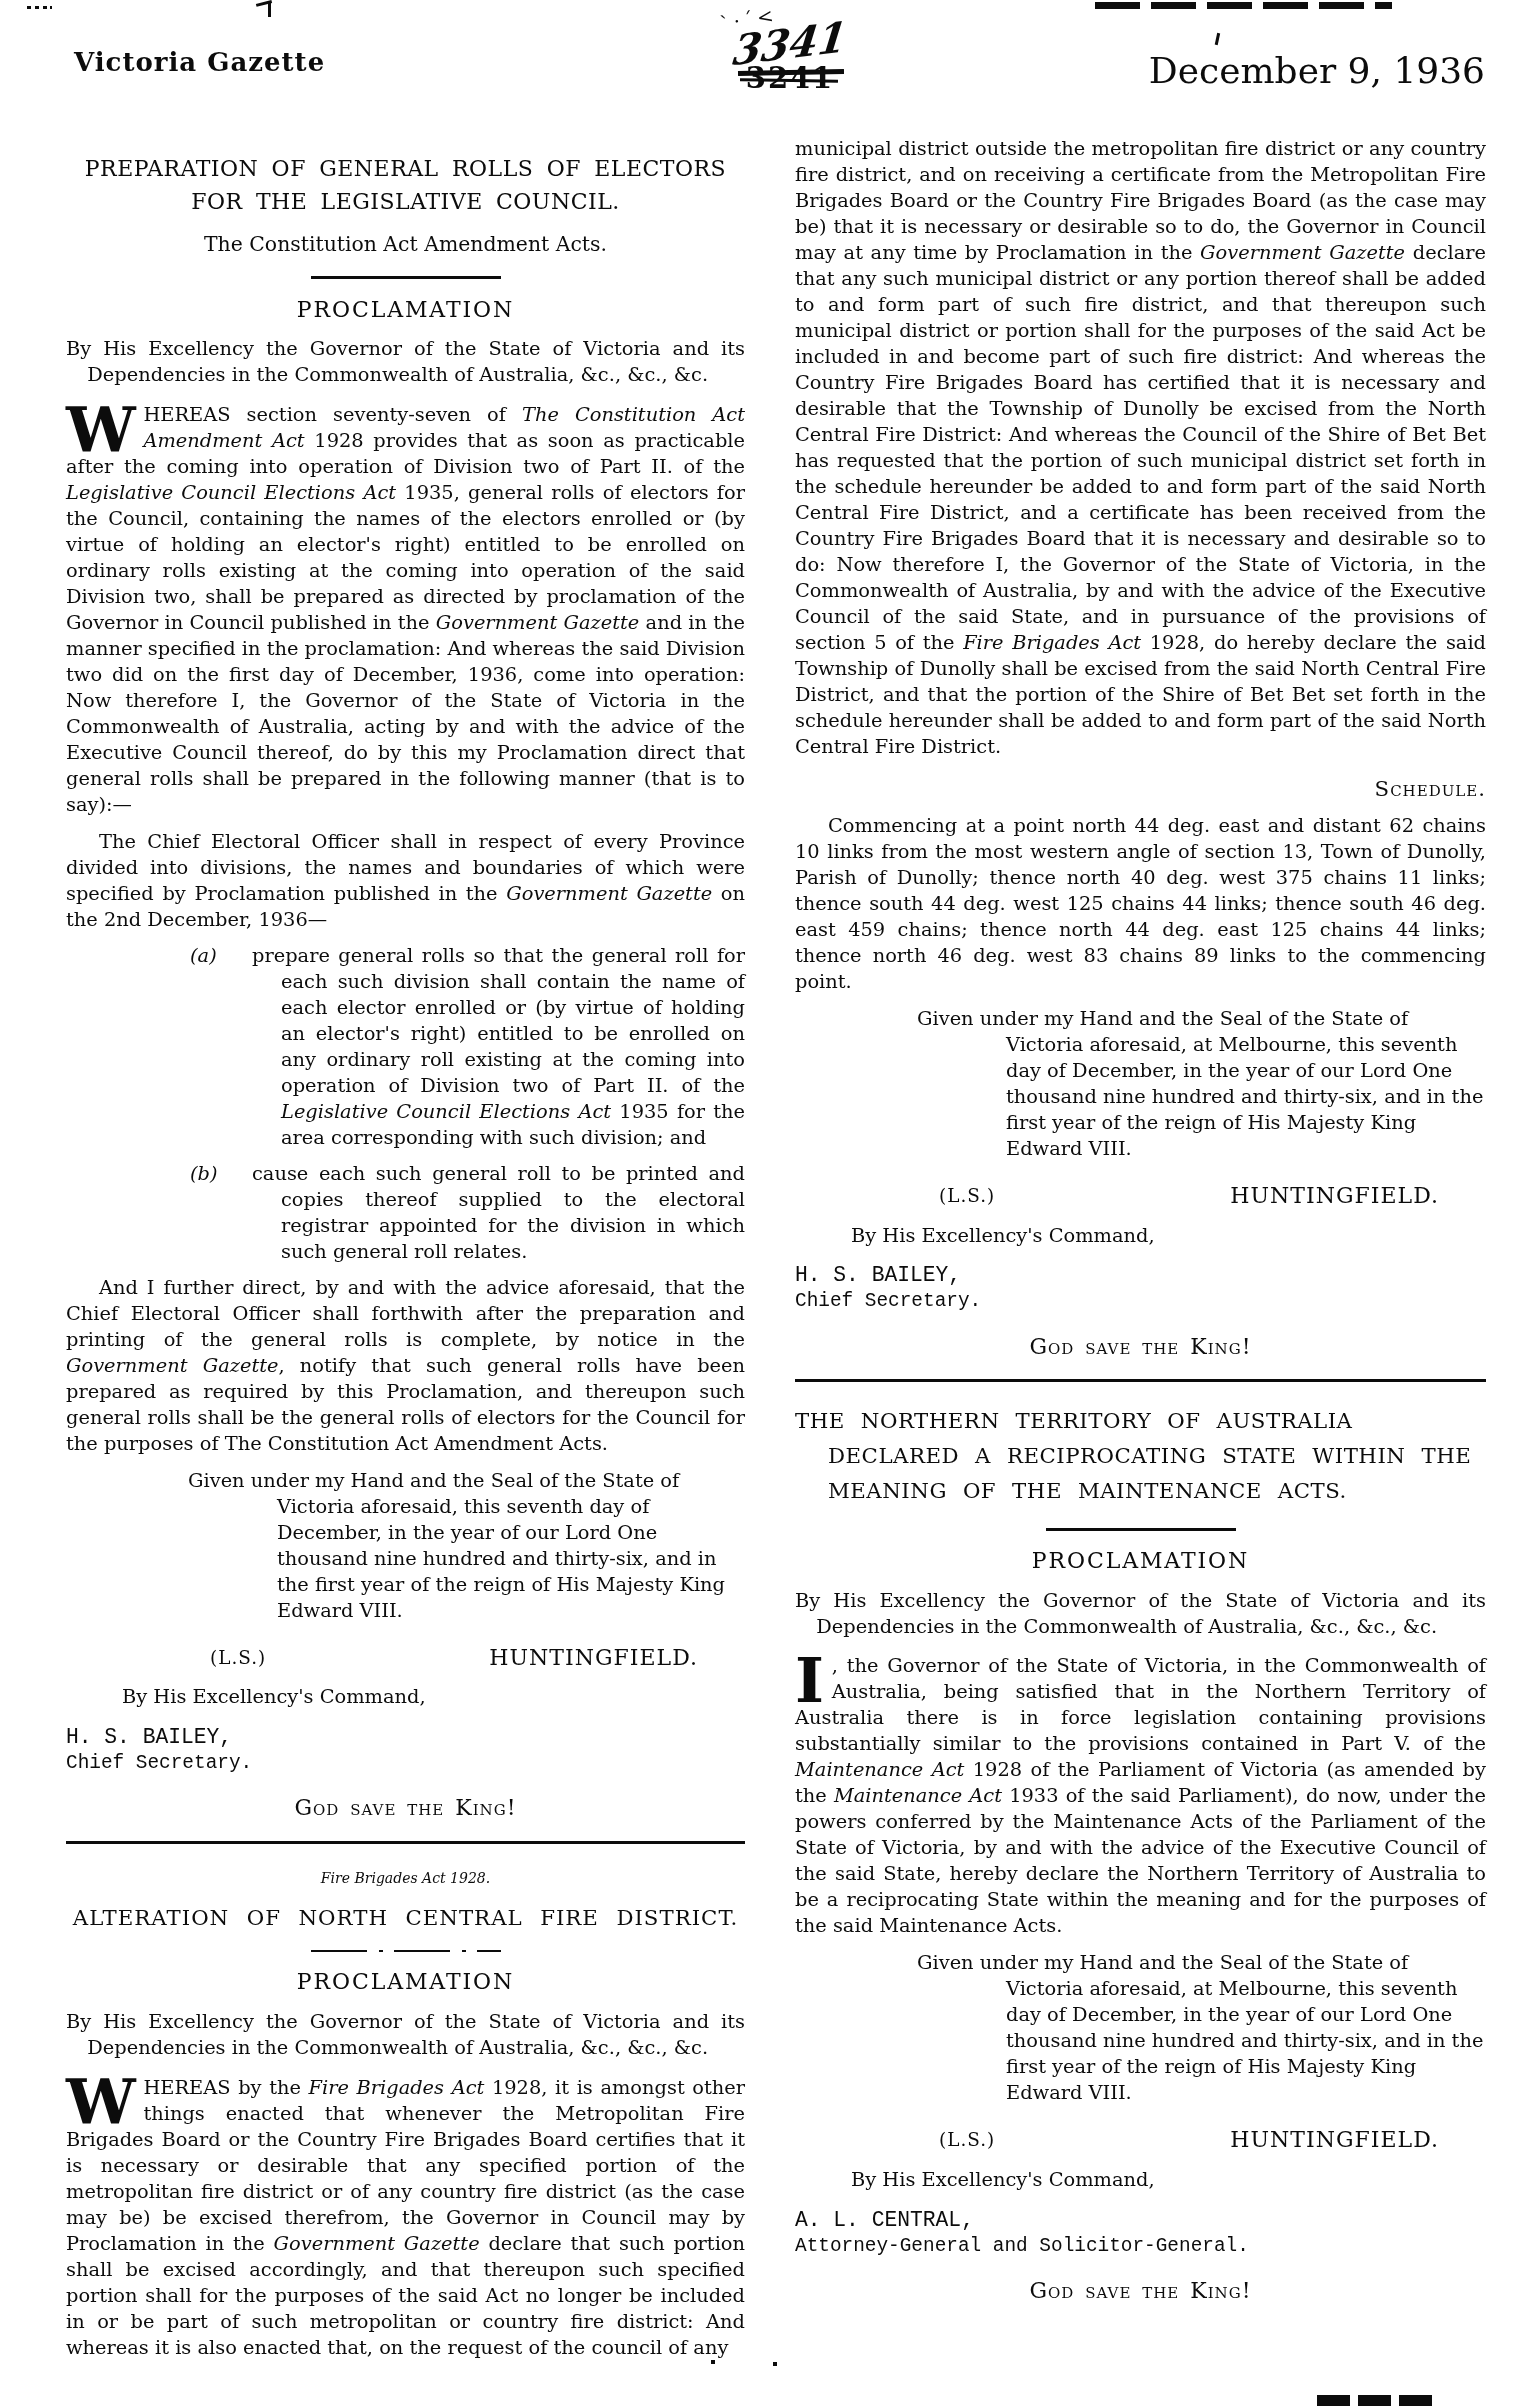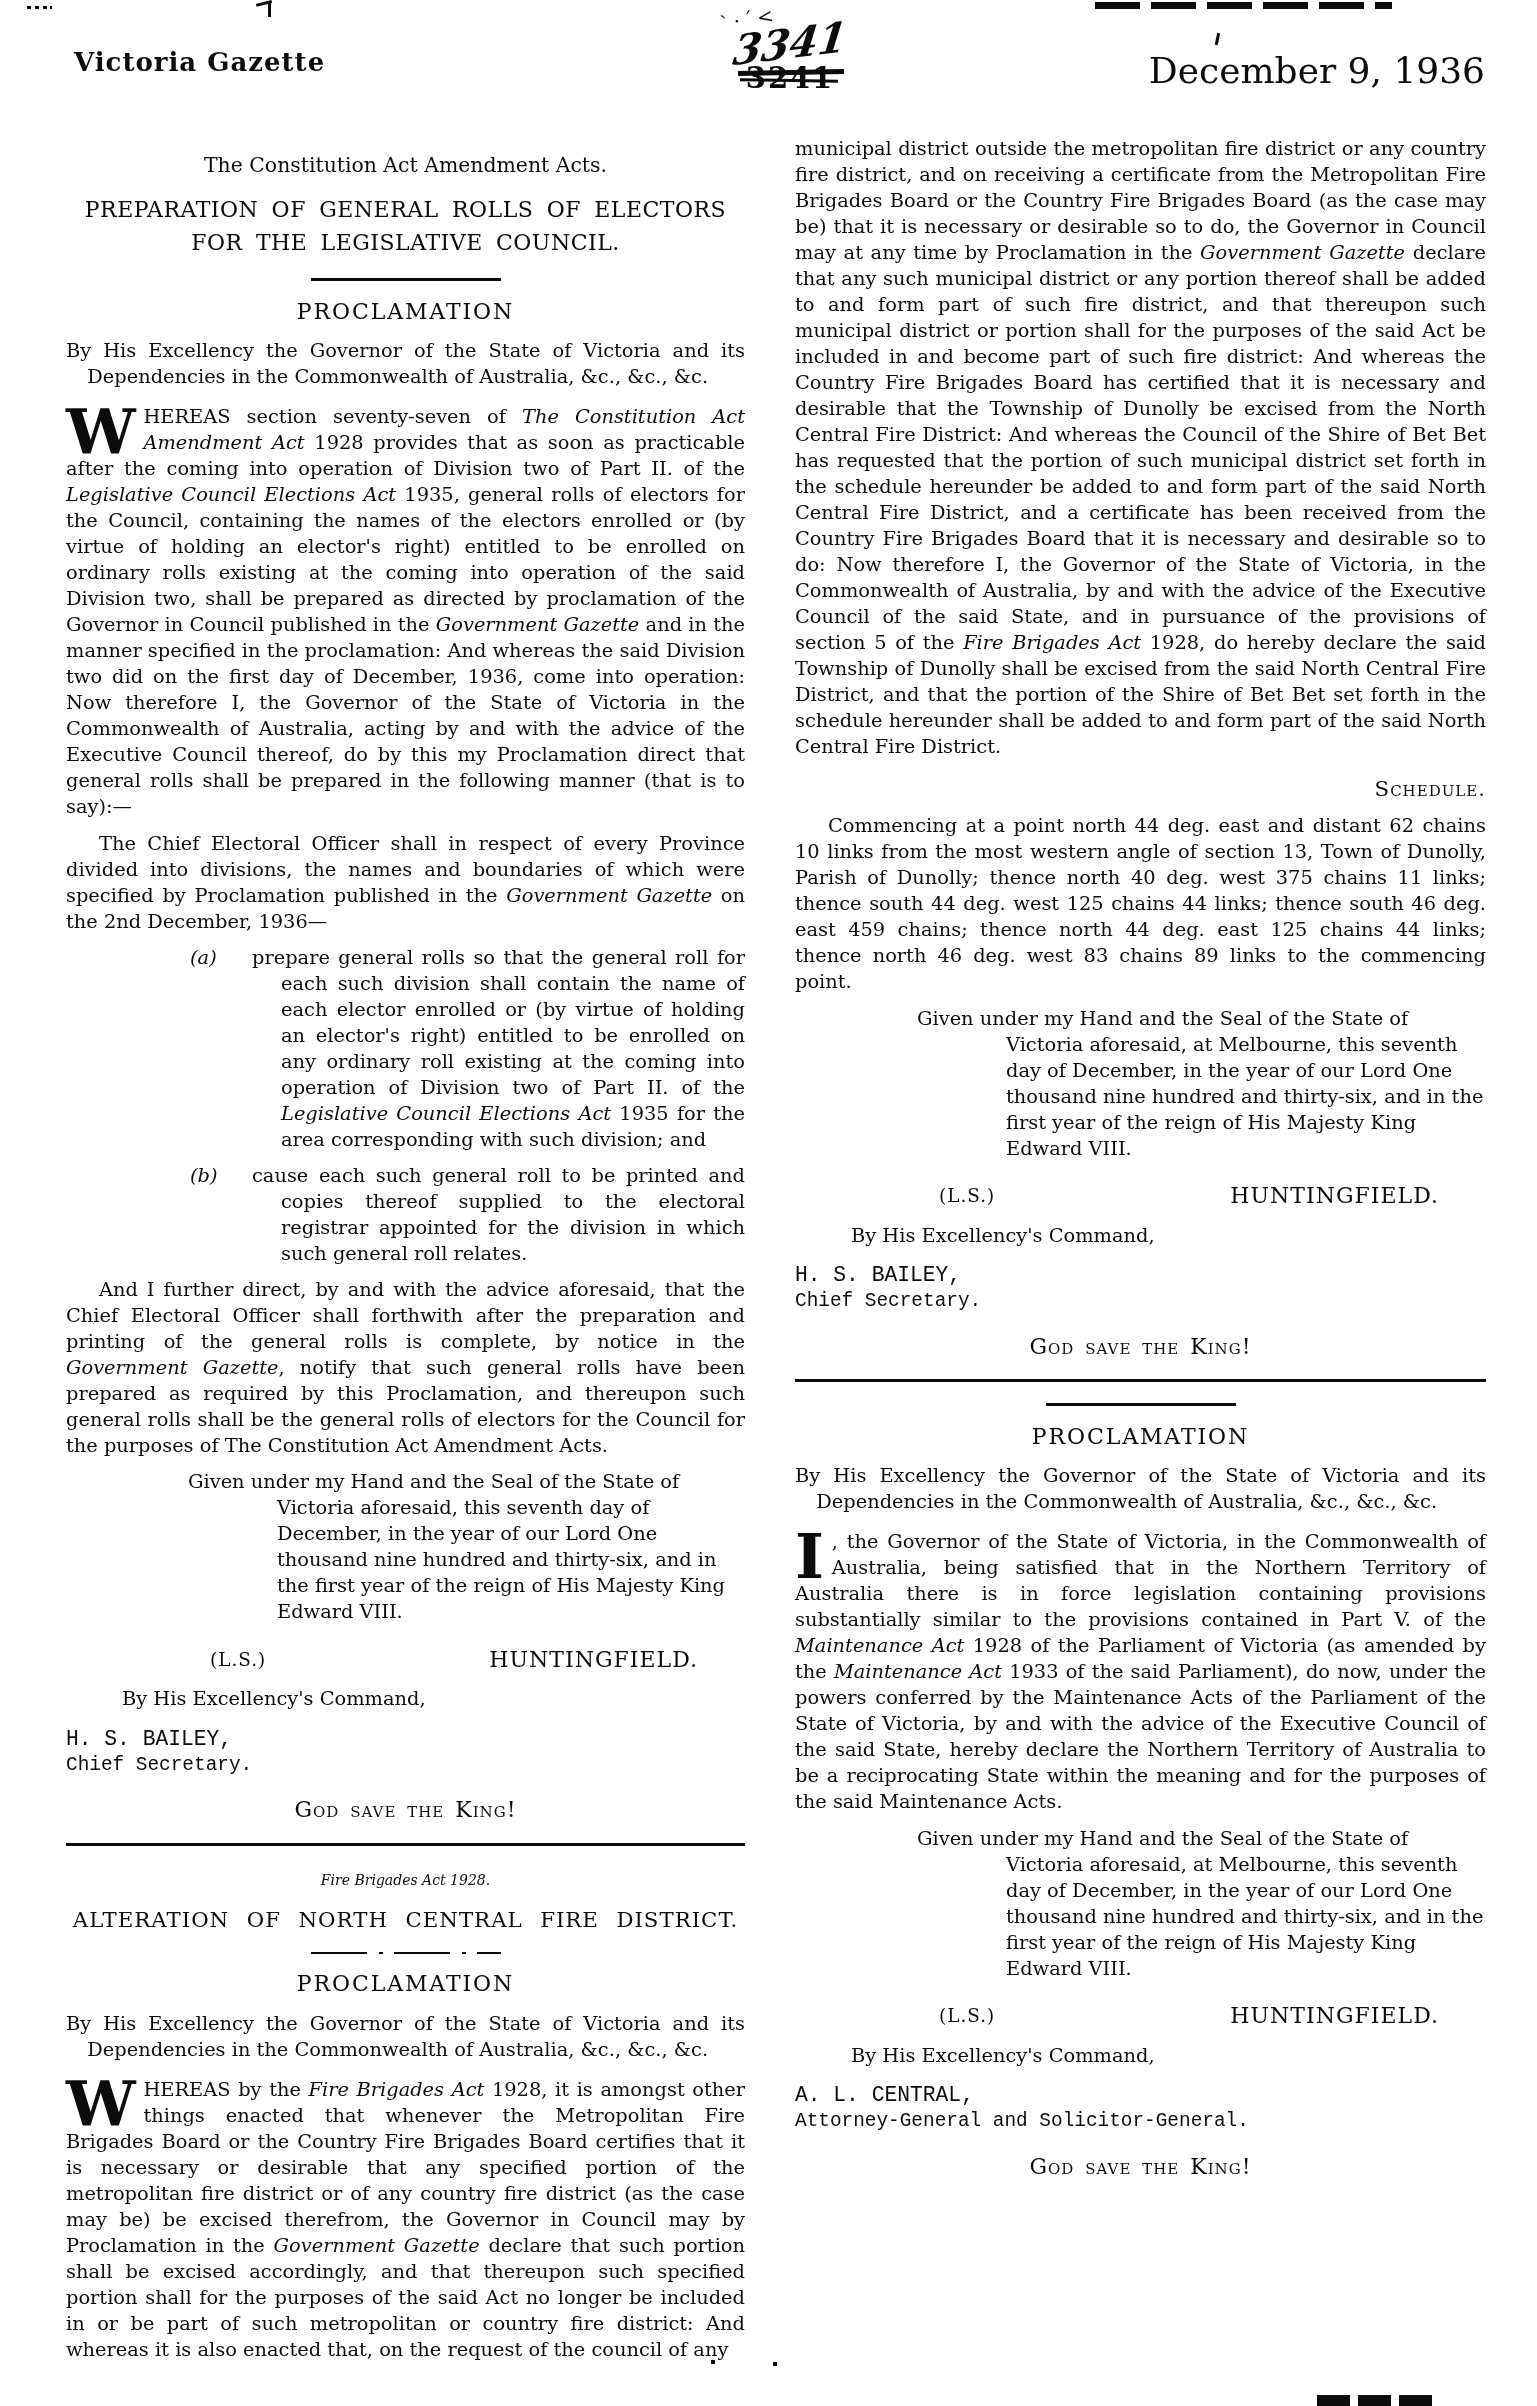--- a/index.html
+++ b/index.html
@@ -135,22 +135,22 @@
     <div class="pageno">
       <span class="hand">3341</span>
       <span class="printed"><span>3241</span><span class="strikeline"></span><span class="strikeline2"></span></span>
     </div>
     <div class="date">December 9, 1936</div>
   </div>
 
   <div id="cols">
 
     <div class="col" id="col1">
+      <p class="center big-heading">PREPARATION OF GENERAL ROLLS OF ELECTORS FOR THE LEGISLATIVE COUNCIL.</p>
       <p class="center act-line">The Constitution Act Amendment Acts.</p>
-      <p class="center big-heading">PREPARATION OF GENERAL ROLLS OF ELECTORS FOR THE LEGISLATIVE COUNCIL.</p>
       <div class="divider"></div>
       <p class="center proclamation">PROCLAMATION</p>
       <p class="byline">By His Excellency the Governor of the State of Victoria and its Dependencies in the Commonwealth of Australia, &amp;c., &amp;c., &amp;c.</p>
 
       <p><span class="dropcap">W</span><span><span>HEREAS section seventy-seven of </span><i>The Constitution Act Amendment Act</i><span> 1928 provides that as soon as practicable after the coming into operation of Division two of Part II. of the </span><i>Legislative Council Elections Act</i><span> 1935, general rolls of electors for the Council, containing the names of the electors enrolled or (by virtue of holding an elector's right) entitled to be enrolled on ordinary rolls existing at the coming into operation of the said Division two, shall be prepared as directed by proclamation of the Governor in Council published in the </span><i>Government Gazette</i><span> and in the manner specified in the proclamation: And whereas the said Division two did on the first day of December, 1936, come into operation: Now therefore I, the Governor of the State of Victoria in the Commonwealth of Australia, acting by and with the advice of the Executive Council thereof, do by this my Proclamation direct that general rolls shall be prepared in the following manner (that is to say):—</span></span></p>
 
       <p class="indent1"><span><span>The Chief Electoral Officer shall in respect of every Province divided into divisions, the names and boundaries of which were specified by Proclamation published in the </span><i>Government Gazette</i><span> on the 2nd December, 1936—</span></span></p>
 
       <div class="hang-item">
         <span class="label">(a)</span>
@@ -202,20 +202,21 @@
       </div>
       <p class="command">By His Excellency's Command,</p>
       <div class="officer">
         <span class="name">H. S. BAILEY,</span>
         <span class="title">Chief Secretary.</span>
       </div>
       <p class="god-save">God save the King!</p>
 
       <div class="section-rule"></div>
 
+      <p class="nt-heading">THE NORTHERN TERRITORY OF AUSTRALIA DECLARED A RECIPROCATING STATE WITHIN THE MEANING OF THE MAINTENANCE ACTS.</p>
       <div class="divider"></div>
       <p class="center proclamation">PROCLAMATION</p>
       <p class="byline">By His Excellency the Governor of the State of Victoria and its Dependencies in the Commonwealth of Australia, &amp;c., &amp;c., &amp;c.</p>
 
       <p><span class="dropcap">I</span><span><span>, the Governor of the State of Victoria, in the Commonwealth of Australia, being satisfied that in the Northern Territory of Australia there is in force legislation containing provisions substantially similar to the provisions contained in Part V. of the </span><i>Maintenance Act</i><span> 1928 of the Parliament of Victoria (as amended by the </span><i>Maintenance Act</i><span> 1933 of the said Parliament), do now, under the powers conferred by the Maintenance Acts of the Parliament of the State of Victoria, by and with the advice of the Executive Council of the said State, hereby declare the Northern Territory of Australia to be a reciprocating State within the meaning and for the purposes of the said Maintenance Acts.</span></span></p>
 
       <p class="testimonium">Given under my Hand and the Seal of the State of Victoria aforesaid, at Melbourne, this seventh day of December, in the year of our Lord One thousand nine hundred and thirty-six, and in the first year of the reign of His Majesty King Edward VIII.</p>
 
       <div class="sig-row">
         <span class="sig-ls">(L.S.)</span>

